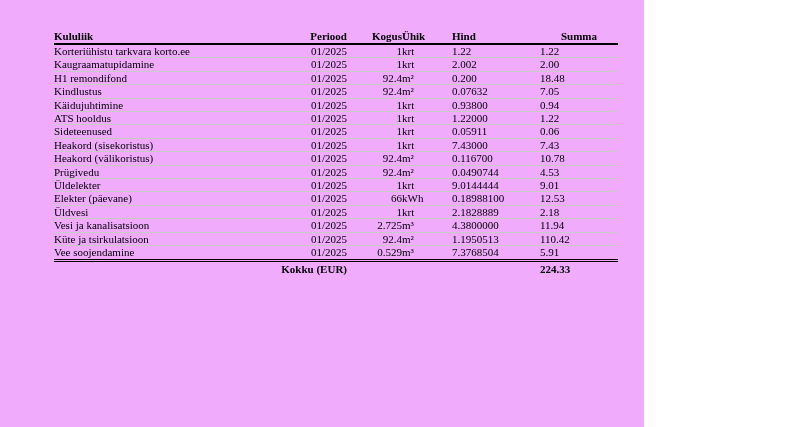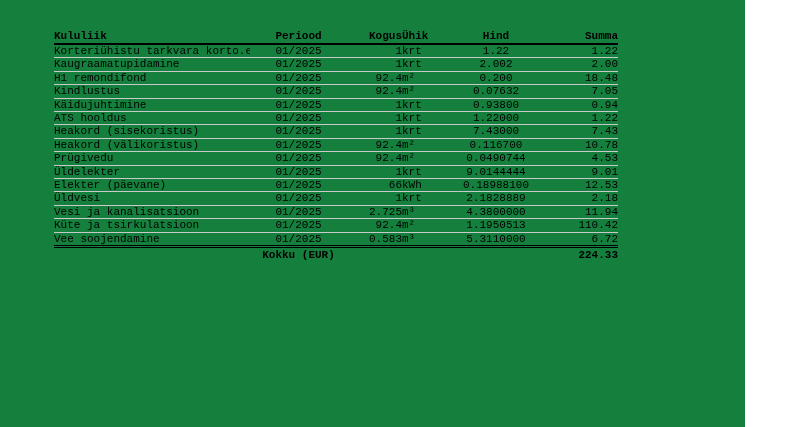--- a/index.html
+++ b/index.html
@@ -2,25 +2,25 @@
 <html><head>
 <meta charset="utf-8">
 <style>
   html, body {
     margin: 0;
     padding: 0;
     background: #ffffff;
   }
   .sheet {
     position: relative;
-    width: 745px;
+    width: 644px;
     height: 427px;
-    background: #15803d;
+    background: #f0abfc;
     overflow: hidden;
-    font-family: Liberation Mono, monospace;
+    font-family: Liberation Serif, serif;
     color: #000000;
   }
   table.cost-table {
     position: absolute;
     left: 54px;
     top: 29px;
     width: 564px;
     border-collapse: collapse;
     table-layout: fixed;
     font-size: 11px;
@@ -44,25 +44,25 @@
     border-bottom: 1px solid #c9c9c9;
   }
   .cost-table tfoot td {
     font-weight: bold;
     height: 15px;
     line-height: 15px;
     border-top: 3px double #000000;
   }
   
   .c0 { text-align: left;  padding-left: 4px; }
-  .c1 { text-align: center;  padding-left: 4px; }
+  .c1 { text-align: right;  padding-left: 4px; }
   .c2 { text-align: right; }
   .c3 { text-align: left;  padding-left: 8px; margin-left: 34px; }
-  .c4 { text-align: center; }
-  .c5 { text-align: right; padding-right: 5px; margin-left: 15px; }
+  .c4 { text-align: left; }
+  .c5 { padding-right: 5px; margin-left: 15px; }
 </style>
 </head>
 <body>
 
 <div class="sheet">
   <table class="cost-table">
     <colgroup>
       <col style="width:196px">
       <col style="width:97px">
       <col style="width:55px">
@@ -123,20 +123,28 @@
         </tr>
         <tr>
           <td class="c0">ATS hooldus</td>
           <td class="c1">01/2025</td>
           <td class="c2">1</td>
           <td class="c3">krt</td>
           <td class="c4">1.22000</td>
           <td class="c5">1.22</td>
         </tr>
         <tr>
+          <td class="c0">Sideteenused</td>
+          <td class="c1">01/2025</td>
+          <td class="c2">1</td>
+          <td class="c3">krt</td>
+          <td class="c4">0.05911</td>
+          <td class="c5">0.06</td>
+        </tr>
+        <tr>
           <td class="c0">Heakord (sisekoristus)</td>
           <td class="c1">01/2025</td>
           <td class="c2">1</td>
           <td class="c3">krt</td>
           <td class="c4">7.43000</td>
           <td class="c5">7.43</td>
         </tr>
         <tr>
           <td class="c0">Heakord (välikoristus)</td>
           <td class="c1">01/2025</td>
@@ -189,24 +197,24 @@
           <td class="c0">Küte ja tsirkulatsioon</td>
           <td class="c1">01/2025</td>
           <td class="c2">92.4</td>
           <td class="c3">m²</td>
           <td class="c4">1.1950513</td>
           <td class="c5">110.42</td>
         </tr>
         <tr>
           <td class="c0">Vee soojendamine</td>
           <td class="c1">01/2025</td>
-          <td class="c2">0.583</td>
+          <td class="c2">0.529</td>
           <td class="c3">m³</td>
-          <td class="c4">5.3110000</td>
-          <td class="c5">6.72</td>
+          <td class="c4">7.3768504</td>
+          <td class="c5">5.91</td>
         </tr>
       </tbody>
     <tfoot>
       <tr>
         <td class="c0"></td>
         <td class="c1">Kokku (EUR)</td>
         <td class="c2"></td>
         <td class="c3"></td>
         <td class="c4"></td>
         <td class="c5">224.33</td>

